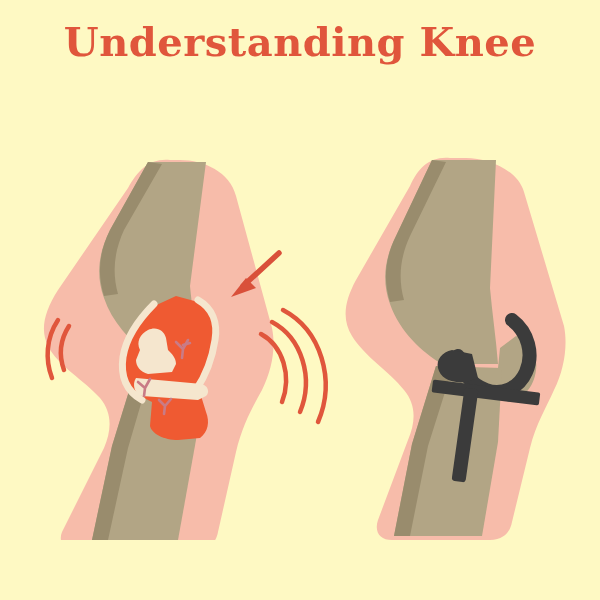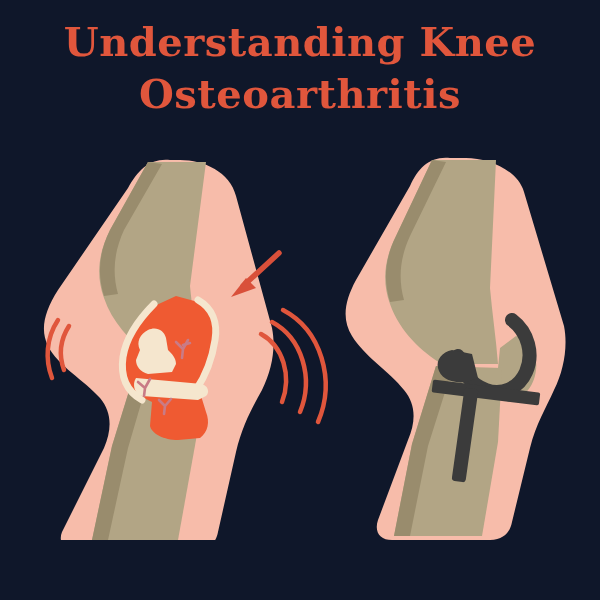--- a/index.html
+++ b/index.html
@@ -8,21 +8,21 @@
     padding: 0;
     background: #ffffff;
   }
   body {
     font-family: "DejaVu Sans", sans-serif;
   }
   .poster {
     position: relative;
     width: 600px;
     height: 600px;
-    background: #0f172a;
+    background: #fef9c3;
     overflow: hidden;
   }
   .title-block {
     position: absolute;
     top: 16px;
     left: 0;
     width: 600px;
     text-align: center;
   }
   .title-line {
@@ -56,21 +56,20 @@
     top: 0px;
   }
 </style>
 </head>
 <body>
 
 <div class="poster">
 
   <div class="title-block">
     <span class="title-line">Understanding Knee</span>
-    <span class="title-line">Osteoarthritis</span>
   </div>
 
   <div class="figures">
 
     <svg class="figure-svg fig-left" width="340" height="400" viewBox="0 0 340 400">
 
       <path fill="#F7BCAA" d="M170,20
                C150,18 138,30 128,48
                L58,150
                C44,172 40,190 48,206

